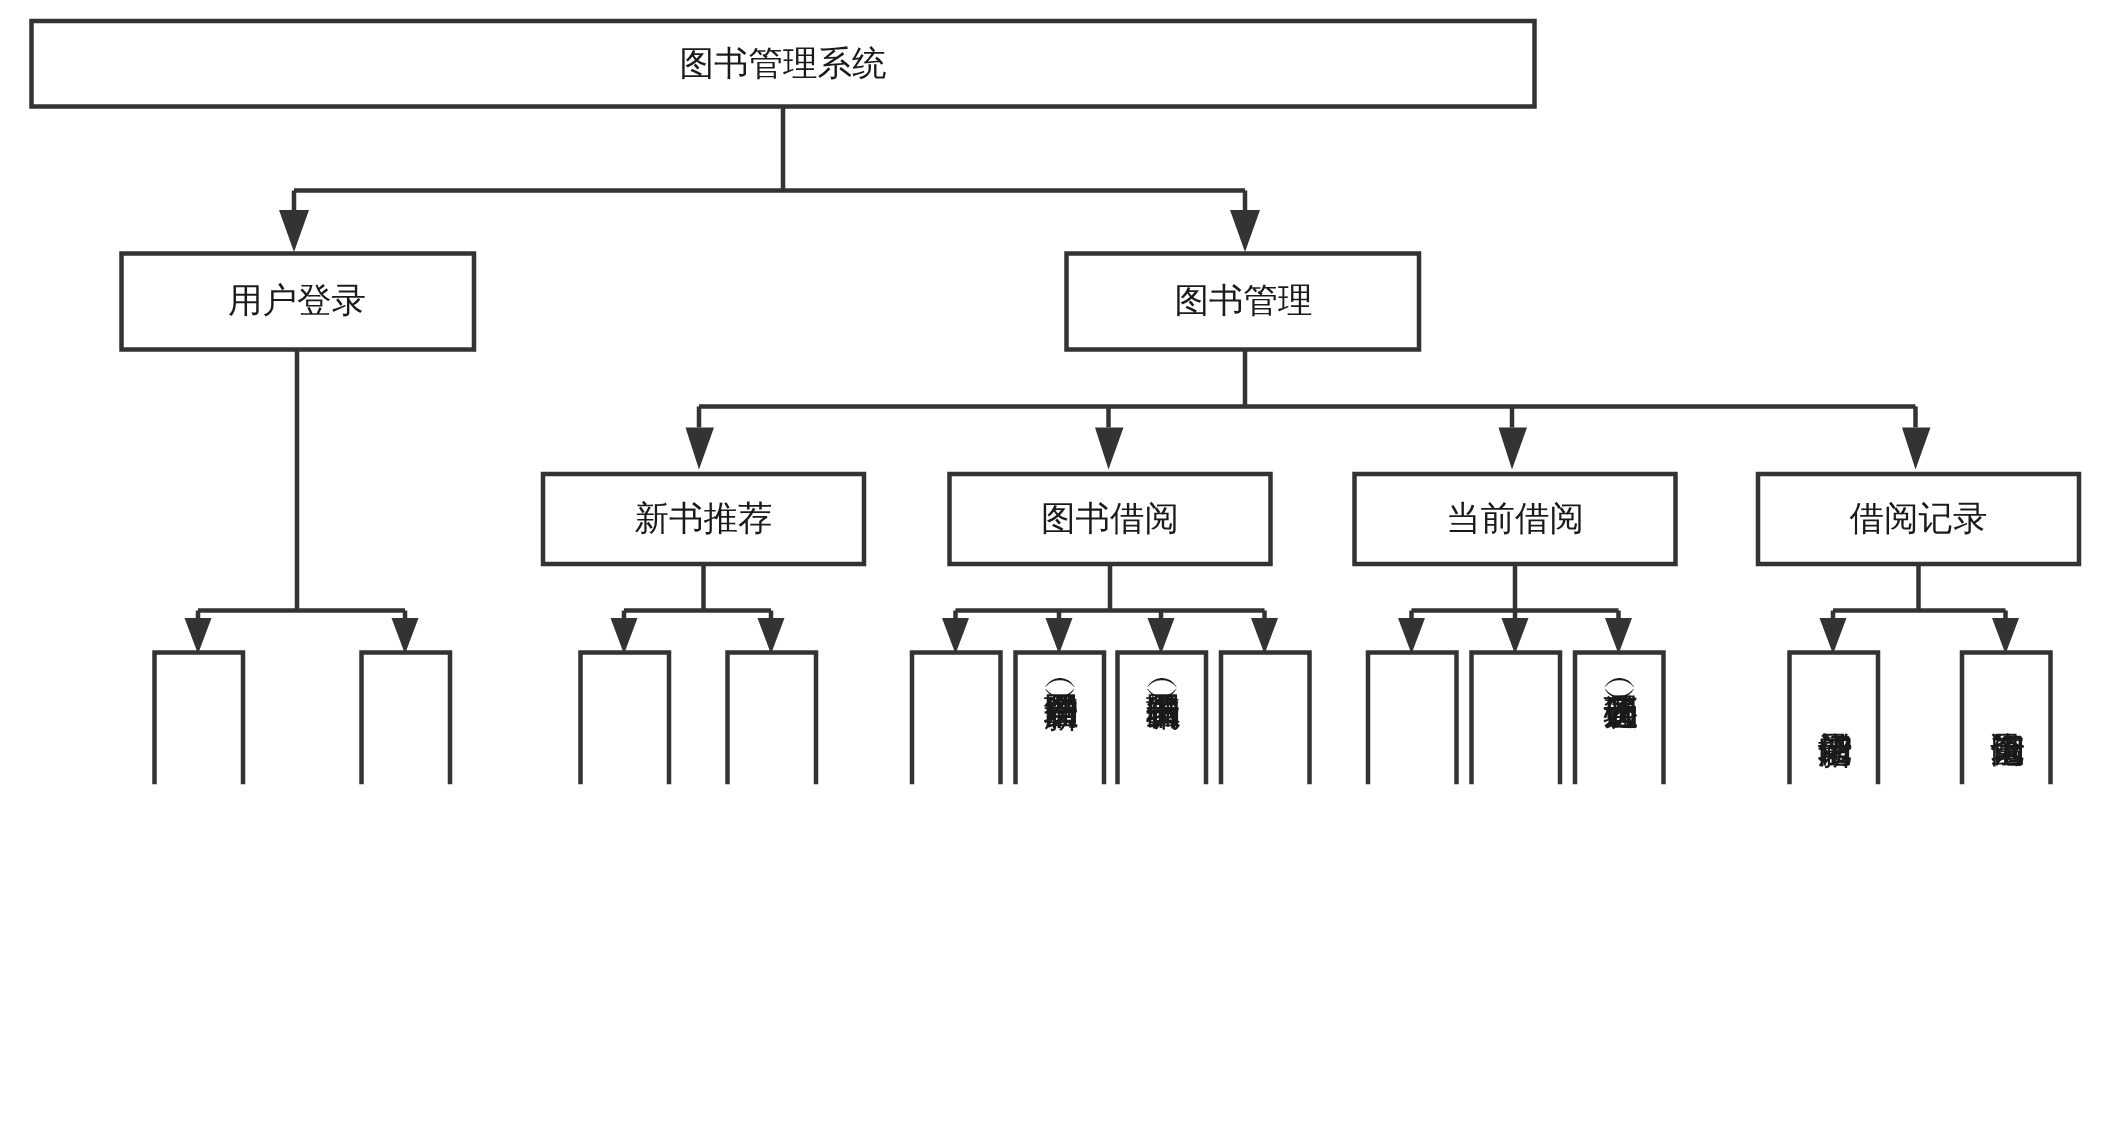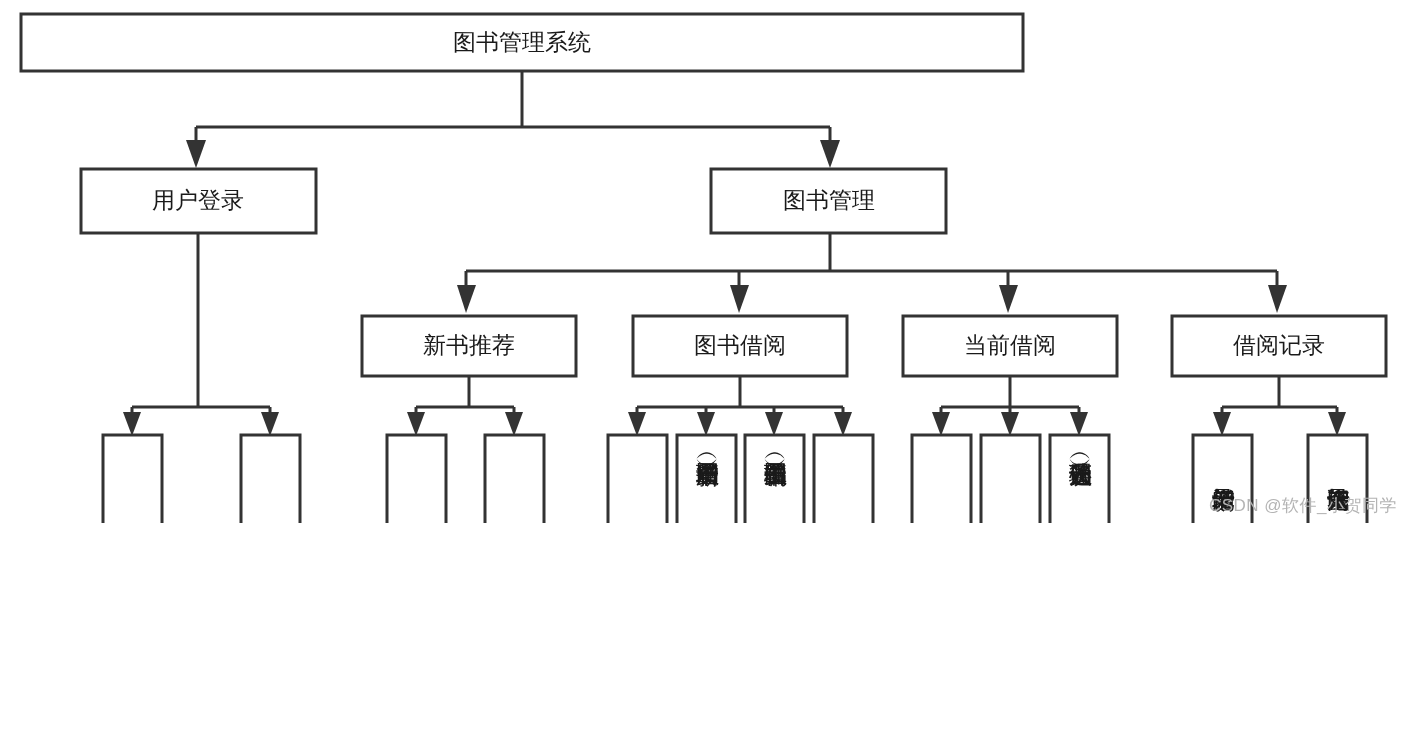--- a/index.html
+++ b/index.html
@@ -227,15 +227,14 @@
       <rect class="node-rect" x="1193" y="435" width="59" height="298"></rect>
       <text class="node-label-v" x="1224" y="470">新增借阅记录</text>
     </g>
     <g>
       <rect class="node-rect" x="1308" y="435" width="59" height="298"></rect>
       <text class="node-label-v" x="1339" y="470">查询借阅记录</text>
     </g>
 
   </svg>
 
-  <div class="watermark">CSDN @软件_小贺同学</div>
 
 </div>
 
 </body></html>

